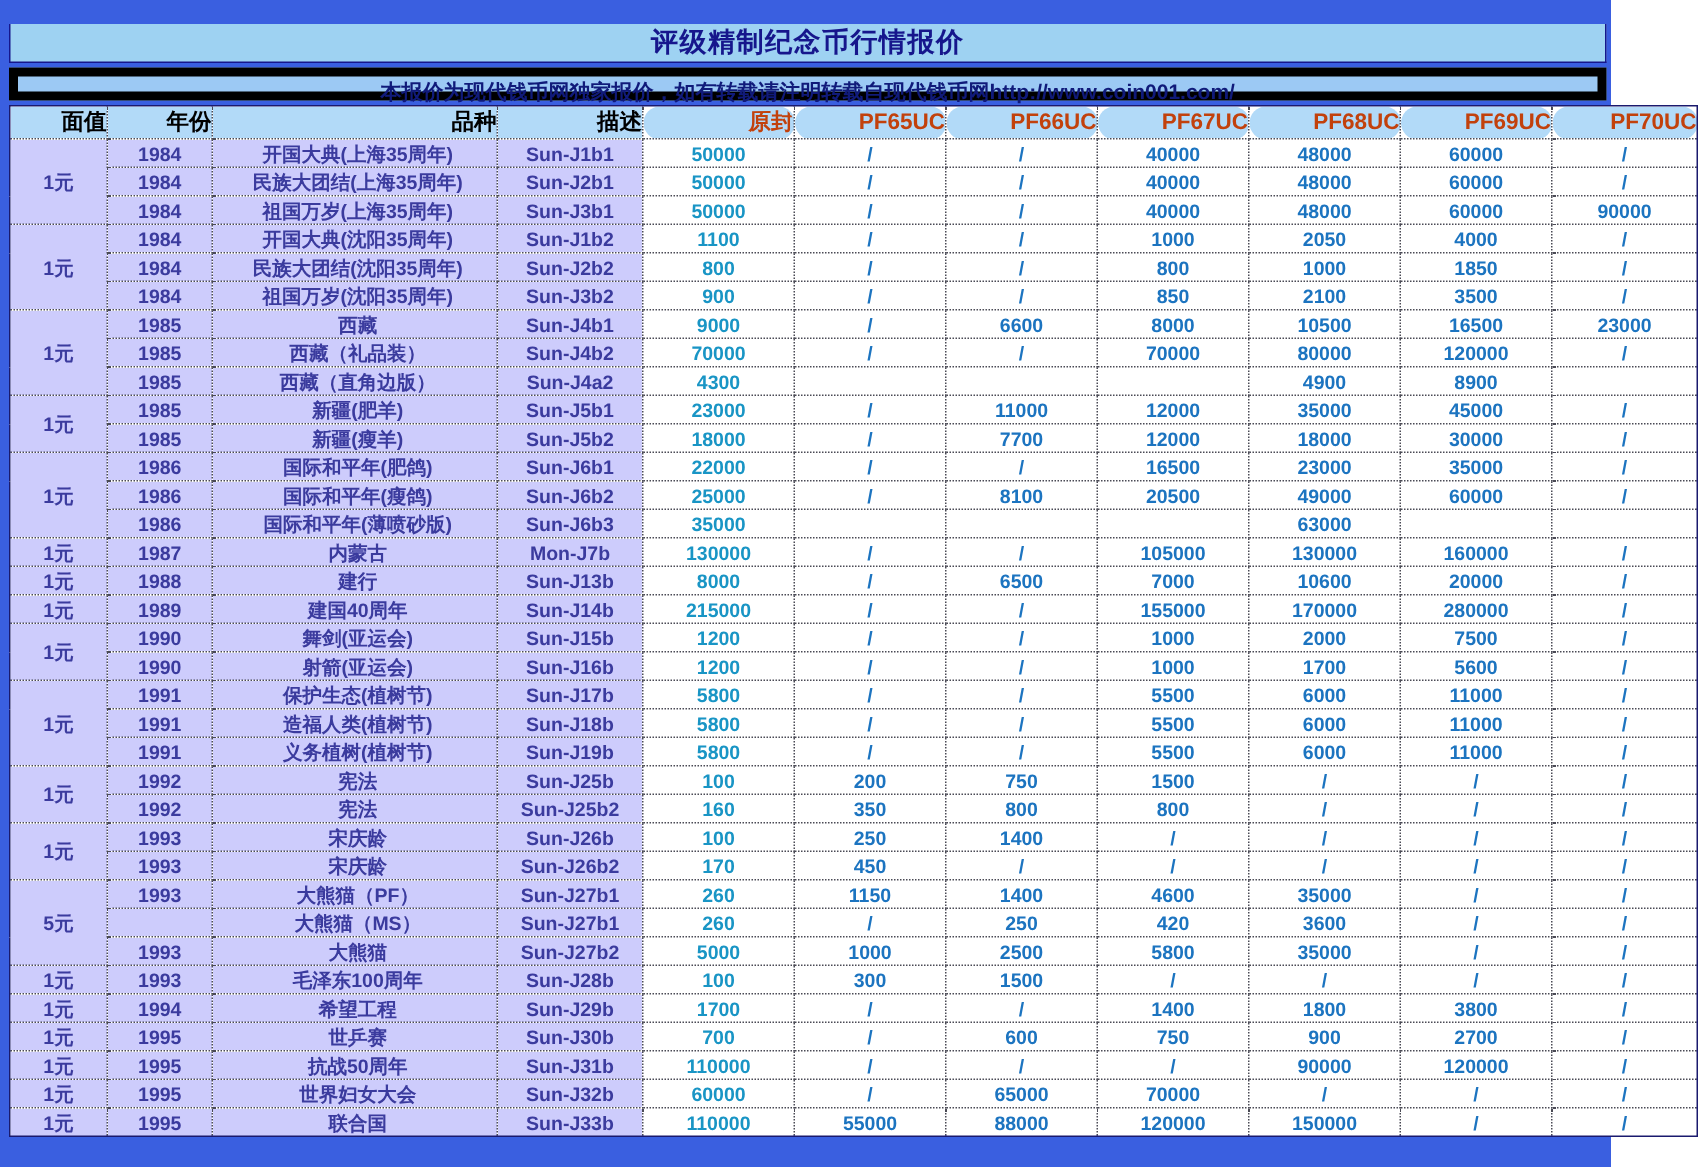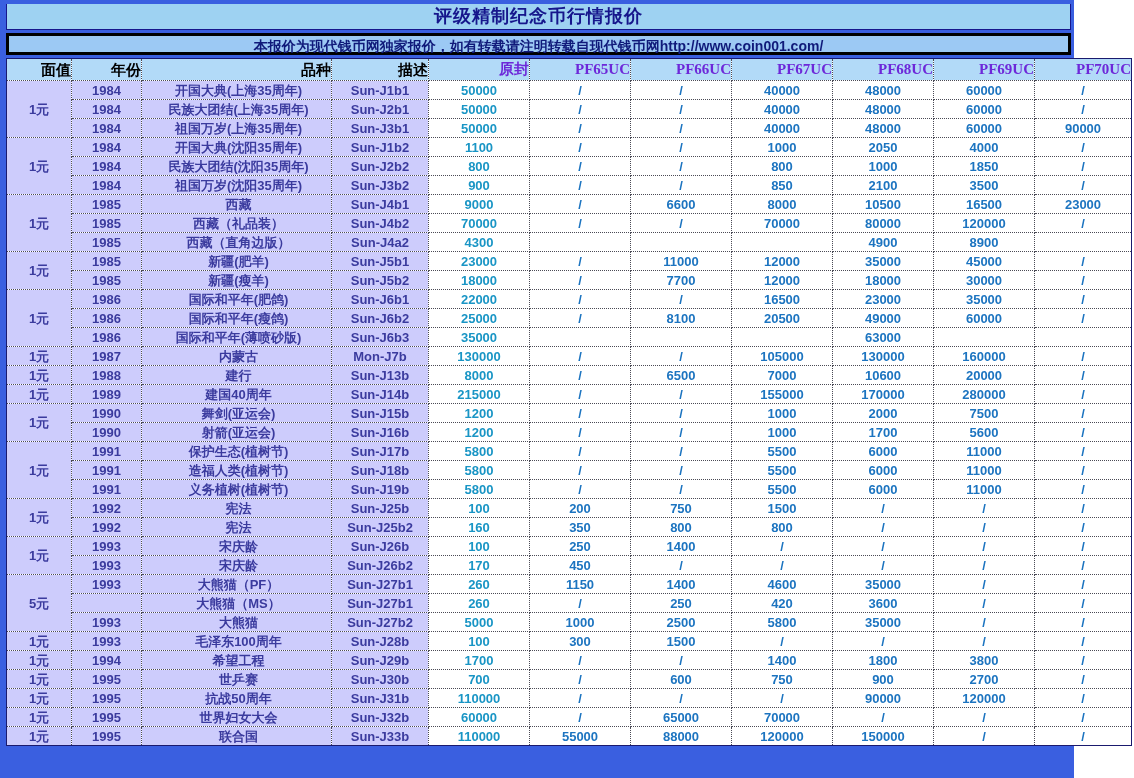--- a/index.html
+++ b/index.html
@@ -2,21 +2,21 @@
 <html><head>
 <meta charset="utf-8">
 <style>
   * { margin:0; padding:0; box-sizing:border-box; }
   html,body { width:1134px; height:778px; overflow:hidden; }
   body { font-family:"Liberation Sans","DejaVu Sans",sans-serif; font-weight:bold; }
 
   .page {
     width:1074px; height:778px;
     background:#3a5fe0;
-    padding:4px 3px 2px 6px;
+    padding:16px 3px 2px 6px;
     position:relative;
   }
 
   .title-bar {
     background:#9ed2f2;
     color:#16168c;
     text-align:center;
     font-size:18px;
     line-height:24px;
     height:26px;
@@ -26,21 +26,21 @@
     letter-spacing:1px;
   }
 
   .subtitle-bar {
     background:#9cc9f4;
     color:#101a7a;
     text-align:center;
     font-size:14px;
     line-height:20px;
     height:22px;
-    border:3px solid #000000;
+    border:6px solid #000000;
     margin-bottom:3px;
   }
 
   table {
     width:1125px;
     table-layout:fixed;
     border-collapse:collapse;
     background:#ffffff;
     border:1px solid #1a1a6e;
   }
@@ -55,21 +55,21 @@
     line-height:1;
   }
 
   th {
     background:#b2daf8;
     color:#000000;
     font-size:15px;
     height:22px;
     text-align:right;
   }
-  th.th-price { color:#6d28d9; font-family:Liberation Serif, serif; }
+  th.th-price { color:#c2410c; font-family:Liberation Sans, sans-serif;border-radius:11px; }
   th.th-name  { text-align:right; padding-left:5px; }
 
   td.c-face, td.c-year, td.c-name, td.c-desc {
     background:#cdccfc;
     color:#3b3b9e;
   }
   td.c-name { text-align:center; padding-left:4px; }
   td.c-seal  { background:#ffffff; color:#1995c5;margin-top:22px; }
   td.c-price { background:#ffffff; color:#1c74c0; }
 

